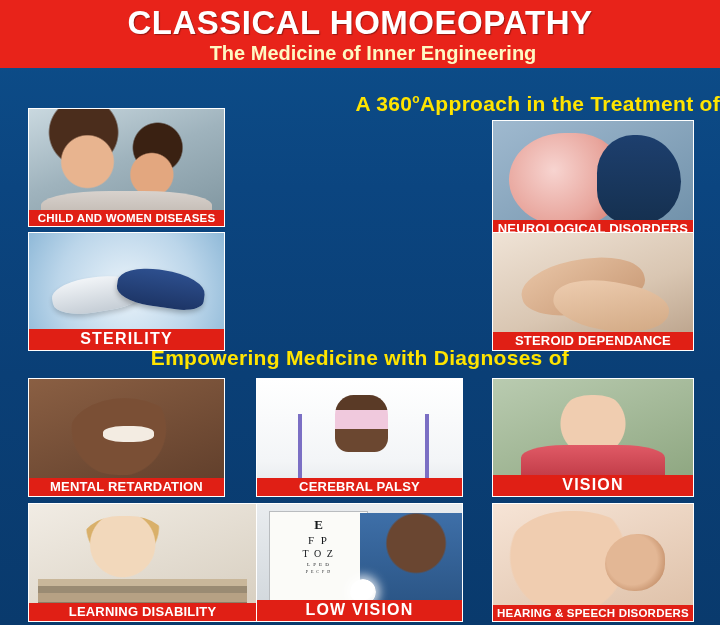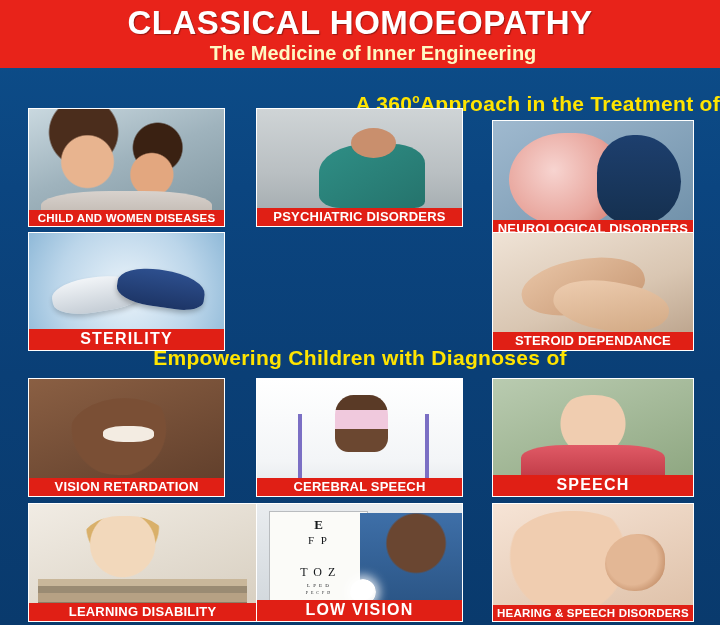--- a/index.html
+++ b/index.html
@@ -316,21 +316,21 @@
     flex-direction: column;
     align-items: center;
     justify-content: flex-start;
     padding-top: 6px;
     box-sizing: border-box;
     font-family: "Liberation Serif", serif;
     color: #15181b;
   }
   .chart-board .row-e { font-size: 13px; font-weight: bold; line-height: 1; }
   .chart-board .row-2 { font-size: 11px; letter-spacing: 2px; margin-top: 3px; }
-  .chart-board .row-3 { font-size: 12px; letter-spacing: 1.5px; margin-top: 19px; }
+  .chart-board .row-3 { font-size: 10px; letter-spacing: 1.5px; margin-top: 2px; }
   .chart-board .row-4 { font-size: 5px; letter-spacing: 1px; margin-top: 3px; }
   .chart-board .row-5 { font-size: 4px; letter-spacing: 1px; margin-top: 2px; }
   .ph-lv .man {
     position: absolute;
     right: 0; top: 8%; width: 50%; height: 92%;
     background:
       radial-gradient(circle at 55% 28%, #6a4631 0 30%, transparent 32%),
       linear-gradient(180deg, #3e6fa8 0%, #27507f 100%);
   }
   .ph-lv .bulb {
@@ -368,35 +368,29 @@
 
   <div class="header-band">
     <div class="title-main">CLASSICAL HOMOEOPATHY</div>
     <div class="title-sub">The Medicine of Inner Engineering</div>
   </div>
 
   <div class="tagline t1">
     <span>A 360</span><sup>o</sup><span>Approach in the Treatment of</span>
   </div>
 
-  <div class="tagline t2">Empowering   Children with Diagnoses of</div>
+  <div class="tagline t2">Empowering   Medicine with Diagnoses of</div>
 
   <div class="cell" style="left:28px; top:108px; width:195px; height:117px;">
     <div class="photo">
         <div class="ph ph-women"></div>
       </div>
     <div class="caption cap-sm">CHILD AND WOMEN DISEASES</div>
   </div>
 
-  <div class="cell" style="left:256px; top:108px; width:205px; height:117px;">
-    <div class="photo">
-        <div class="ph ph-psy"></div>
-      </div>
-    <div class="caption cap-md">PSYCHIATRIC DISORDERS</div>
-  </div>
 
   <div class="cell" style="left:492px; top:108px; width:200px; height:117px;margin-top:12px;">
     <div class="photo">
         <div class="ph ph-neuro"></div>
       </div>
     <div class="caption cap-md">NEUROLOGICAL DISORDERS</div>
   </div>
 
   <div class="cell" style="left:28px; top:232px; width:195px; height:117px;">
     <div class="photo">
@@ -410,35 +404,35 @@
     <div class="photo">
         <div class="ph ph-ster2"></div>
       </div>
     <div class="caption cap-md">STEROID DEPENDANCE</div>
   </div>
 
   <div class="cell" style="left:28px; top:378px; width:195px; height:117px;">
     <div class="photo">
         <div class="ph ph-mr"></div>
       </div>
-    <div class="caption cap-md">VISION RETARDATION</div>
+    <div class="caption cap-md">MENTAL RETARDATION</div>
   </div>
 
   <div class="cell" style="left:256px; top:378px; width:205px; height:117px;">
     <div class="photo">
         <div class="ph ph-cp"></div>
       </div>
-    <div class="caption cap-md">CEREBRAL SPEECH</div>
+    <div class="caption cap-md">CEREBRAL PALSY</div>
   </div>
 
   <div class="cell" style="left:492px; top:378px; width:200px; height:117px;">
     <div class="photo">
         <div class="ph ph-aut"></div>
       </div>
-    <div class="caption cap-lg">SPEECH</div>
+    <div class="caption cap-lg">VISION</div>
   </div>
 
   <div class="cell" style="left:28px; top:503px; width:195px; height:117px;padding-left:32px;">
     <div class="photo">
         <div class="ph ph-ld"></div>
       </div>
     <div class="caption cap-md">LEARNING DISABILITY</div>
   </div>
 
   <div class="cell" style="left:256px; top:503px; width:205px; height:117px;">

